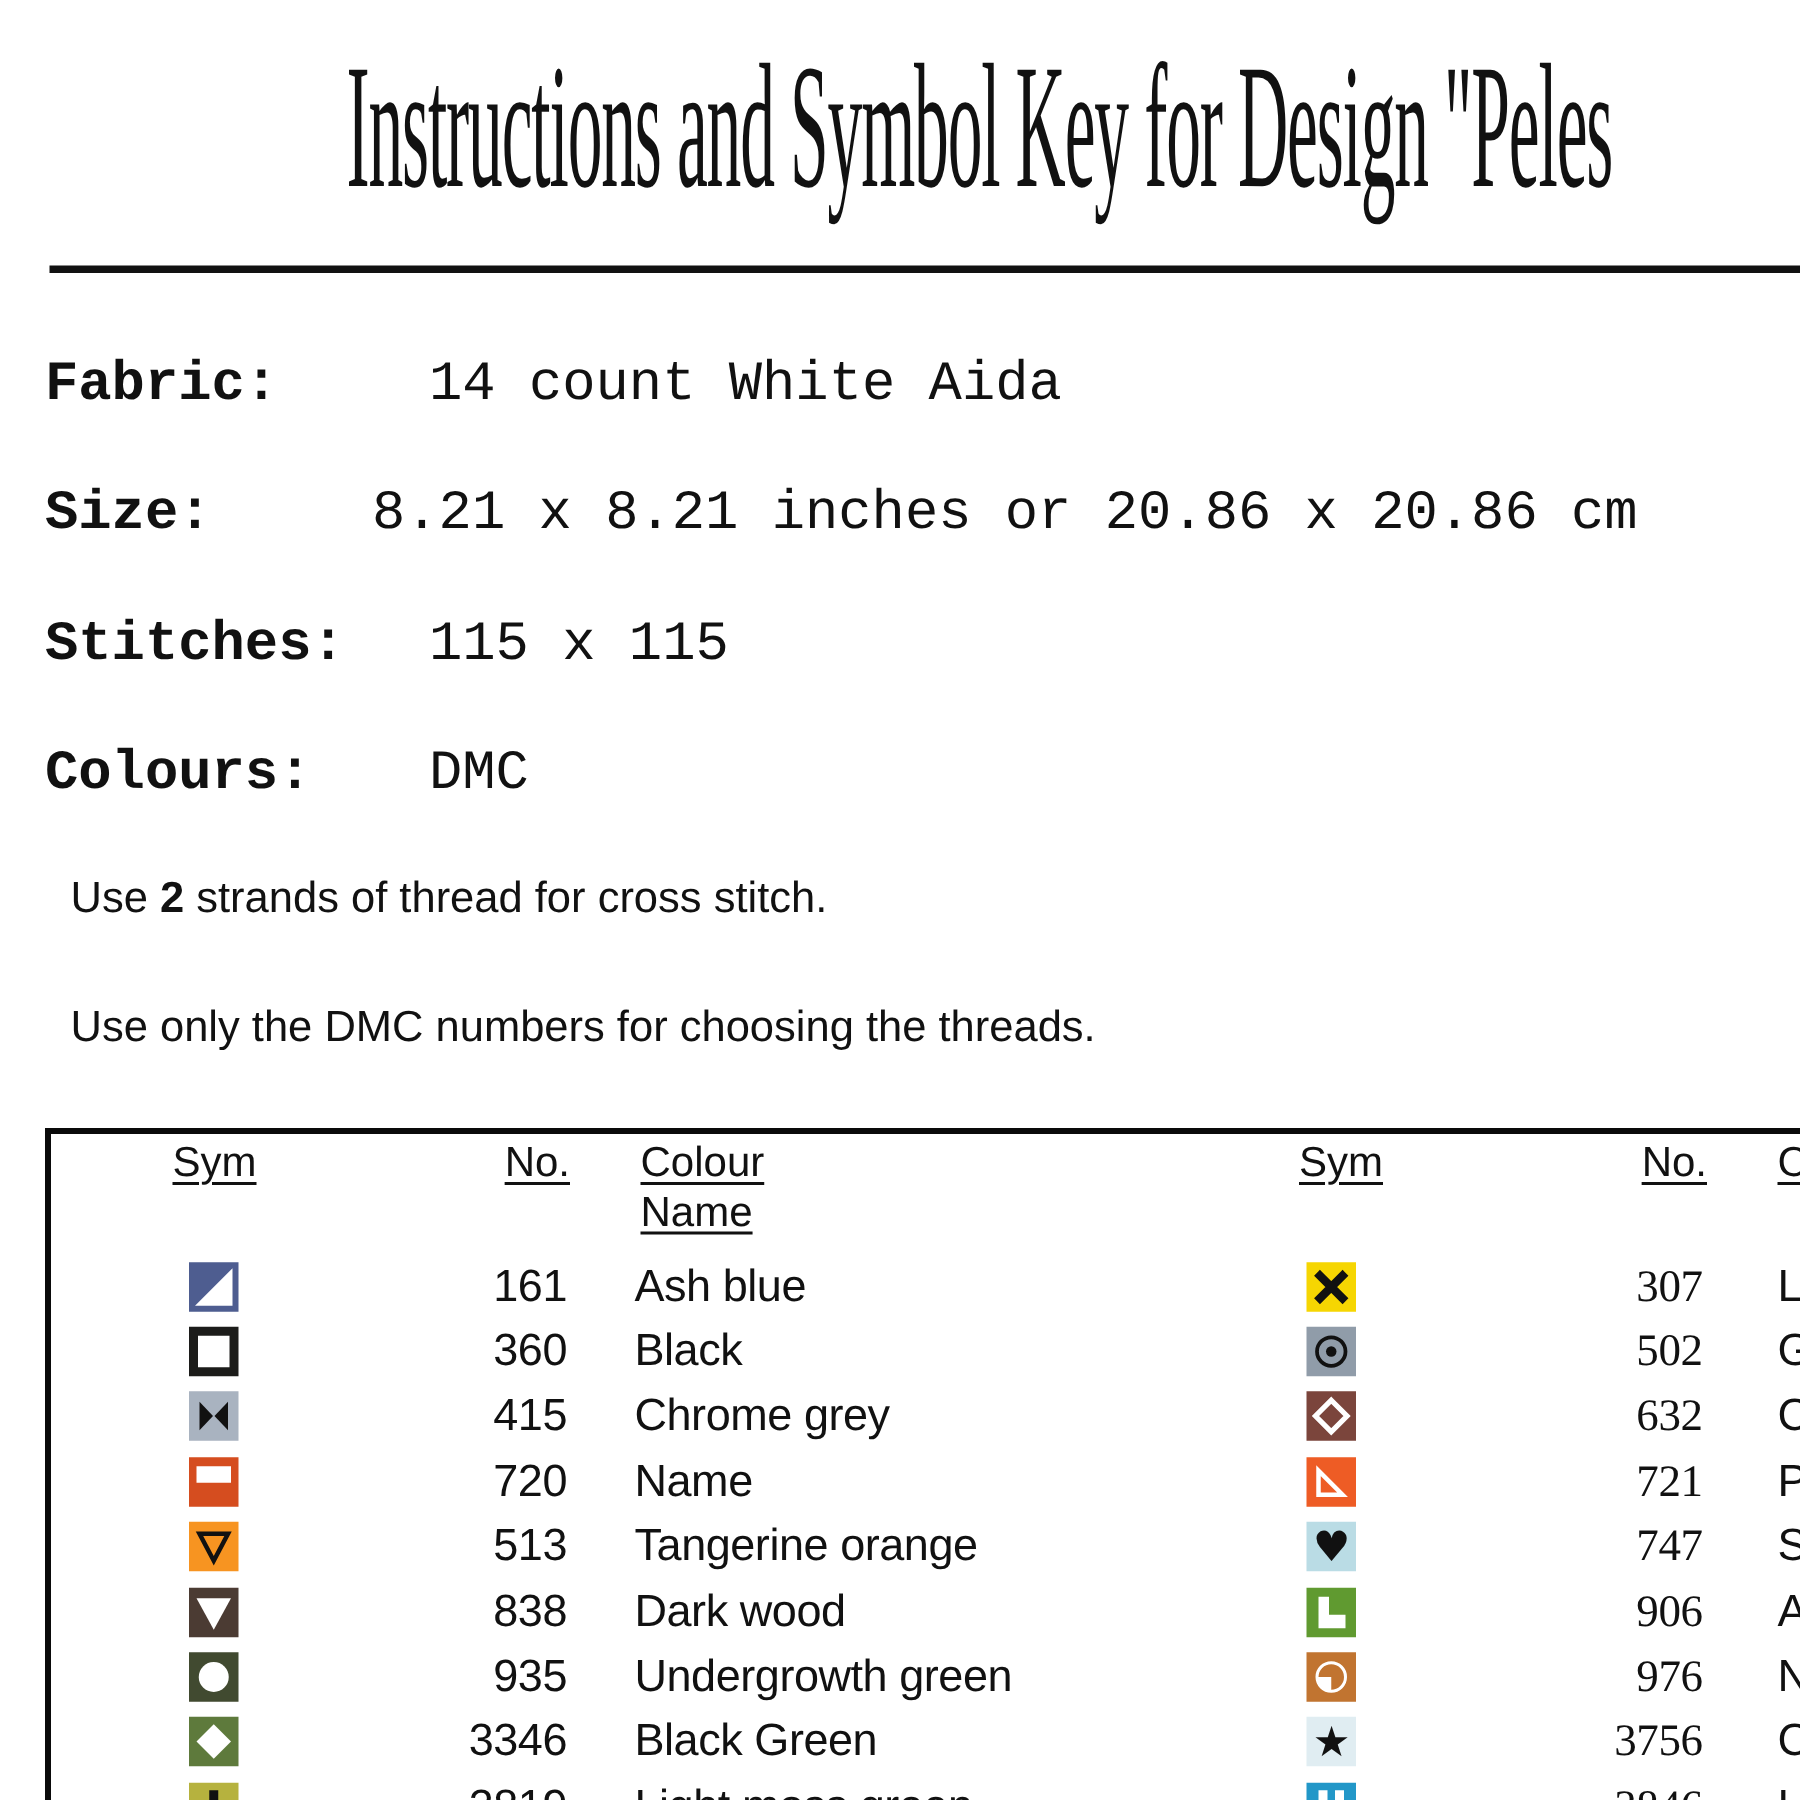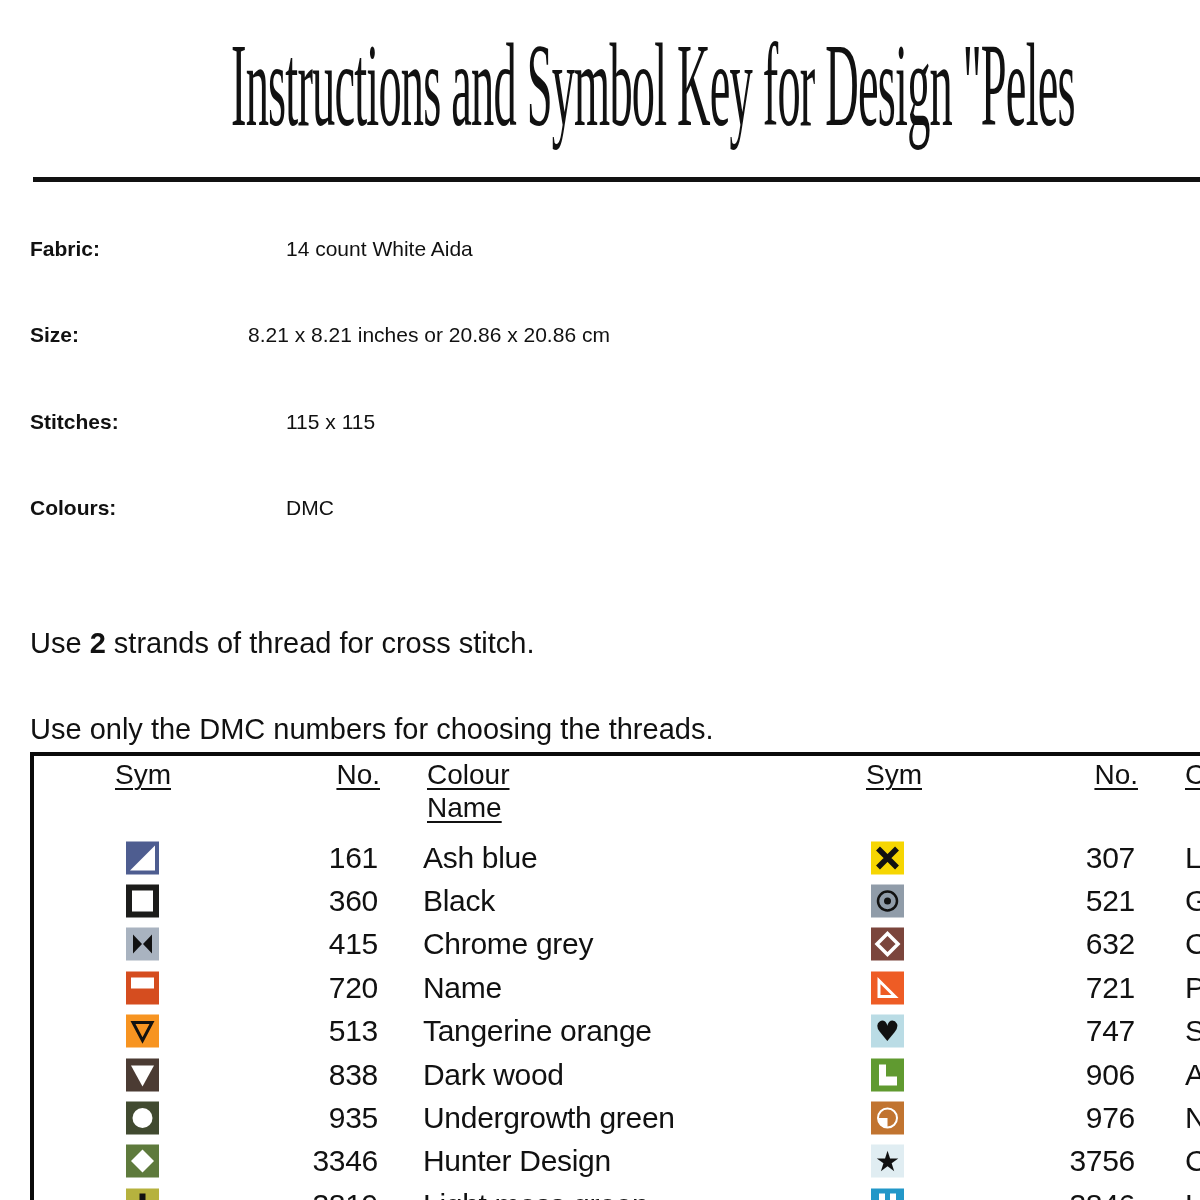--- a/index.html
+++ b/index.html
@@ -9,46 +9,46 @@
   }
   
   .title{
     position:absolute;left:231px;top:26px;white-space:nowrap;
     font-family:"Liberation Serif",serif;font-weight:normal;
     font-size:116px;line-height:1;letter-spacing:-2px;
     transform:scale(0.40,1.02);transform-origin:left top;margin:0;
   }
   .rule{position:absolute;left:33px;top:177px;width:1400px;height:5px;background:#111;}
   
-  .info-row{position:absolute;left:30px;font-size:21px;line-height:1.1;white-space:nowrap;}
+  .info-row{position:absolute;left:30px;font-size:37px;line-height:1.1;white-space:nowrap;font-family:Liberation Mono, monospace;}
   .info-label{display:inline-block;font-weight:bold;width:218px;}
   .info-value{display:inline-block;}
   .info-value.indent{margin-left:38px;}
-  .note{position:absolute;left:30px;font-size:29px;line-height:1.1;white-space:nowrap;margin-top:44px;}
+  .note{position:absolute;left:47px;font-size:29px;line-height:1.1;white-space:nowrap;}
   .b{font-weight:bold;}
   
   .key-table{
     position:absolute;left:30px;top:752px;width:1370px;height:600px;
     border:4px solid #0a0a0a;background:#fff;
   }
   .kt-header{position:absolute;top:2px;height:36px;font-size:28px;line-height:33px;}
   .kt-header span, .kt-header div{text-decoration:underline;text-underline-offset:4px;text-decoration-thickness:2px;}
   .h-sym1{left:81px;position:absolute;}
   .h-no1{left:180px;width:166px;text-align:right;position:absolute;}
   .h-cn1{left:393px;position:absolute;}
   .h-sym2{left:832px;position:absolute;}
   .h-no2{left:938px;width:166px;text-align:right;position:absolute;}
   .h-cn2{left:1151px;position:absolute;}
   .t-row{position:absolute;left:0;width:1370px;height:43px;}
   .cell{position:absolute;top:50%;transform:translateY(-50%);white-space:nowrap;font-size:30px;letter-spacing:-0.3px;}
   .c-sym1{left:92px;}
   .c-no1{left:180px;width:164px;text-align:right;}
   .c-name1{left:389px;}
   .c-sym2{left:837px;}
-  .c-no2{left:938px;width:163px;text-align:right;}
+  .c-no2{left:938px;width:163px;text-align:right;font-family:Liberation Serif, serif;}
   .c-name2{left:1151px;}
   .sym-box{
     width:33px;height:33px;display:flex;align-items:center;justify-content:center;
     overflow:hidden;
   }
   .sym-box svg{display:block;}
   .sym-char{font-family:"DejaVu Sans",sans-serif;font-size:28px;line-height:33px;}
 </style>
 </head>
 <body>
@@ -115,21 +115,21 @@
         <div class="cell c-no1">360</div>
         <div class="cell c-name1">Black</div>
         <div class="cell c-sym2">
      <div class="sym-box" style="background:#909ca9">
             <svg width="33" height="33">
               <circle cx="16.5" cy="16.5" r="9.5" fill="none" stroke="#111111" stroke-width="2.5"></circle>
               <circle cx="16.5" cy="16.5" r="3.5" fill="#111111"></circle>
             </svg>
           </div>
    </div>
-        <div class="cell c-no2">521</div>
+        <div class="cell c-no2">502</div>
         <div class="cell c-name2">G</div>
       </div>
       <div class="t-row" style="top: 166.8px;">
         <div class="cell c-sym1">
      <div class="sym-box" style="background:#a9b3c0">
             <svg width="33" height="33">
               <polygon points="7,7 7,26 16,16.5" fill="#111111"></polygon>
               <polygon points="26,7 26,26 17,16.5" fill="#111111"></polygon>
             </svg>
           </div>
@@ -227,21 +227,21 @@
       </div>
       <div class="t-row" style="top: 383.8px;">
         <div class="cell c-sym1">
      <div class="sym-box" style="background:#5e7a3c">
             <svg width="33" height="33">
               <polygon points="16.5,5 28,16.5 16.5,28 5,16.5" fill="#ffffff"></polygon>
             </svg>
           </div>
    </div>
         <div class="cell c-no1">3346</div>
-        <div class="cell c-name1">Hunter Design</div>
+        <div class="cell c-name1">Black Green</div>
         <div class="cell c-sym2">
      <div class="sym-box" style="background:#e0edf2">
             <span class="sym-char" style="color:#111111">★</span>
           </div>
    </div>
         <div class="cell c-no2">3756</div>
         <div class="cell c-name2">C</div>
       </div>
       <div class="t-row" style="top: 427.2px;">
         <div class="cell c-sym1">

